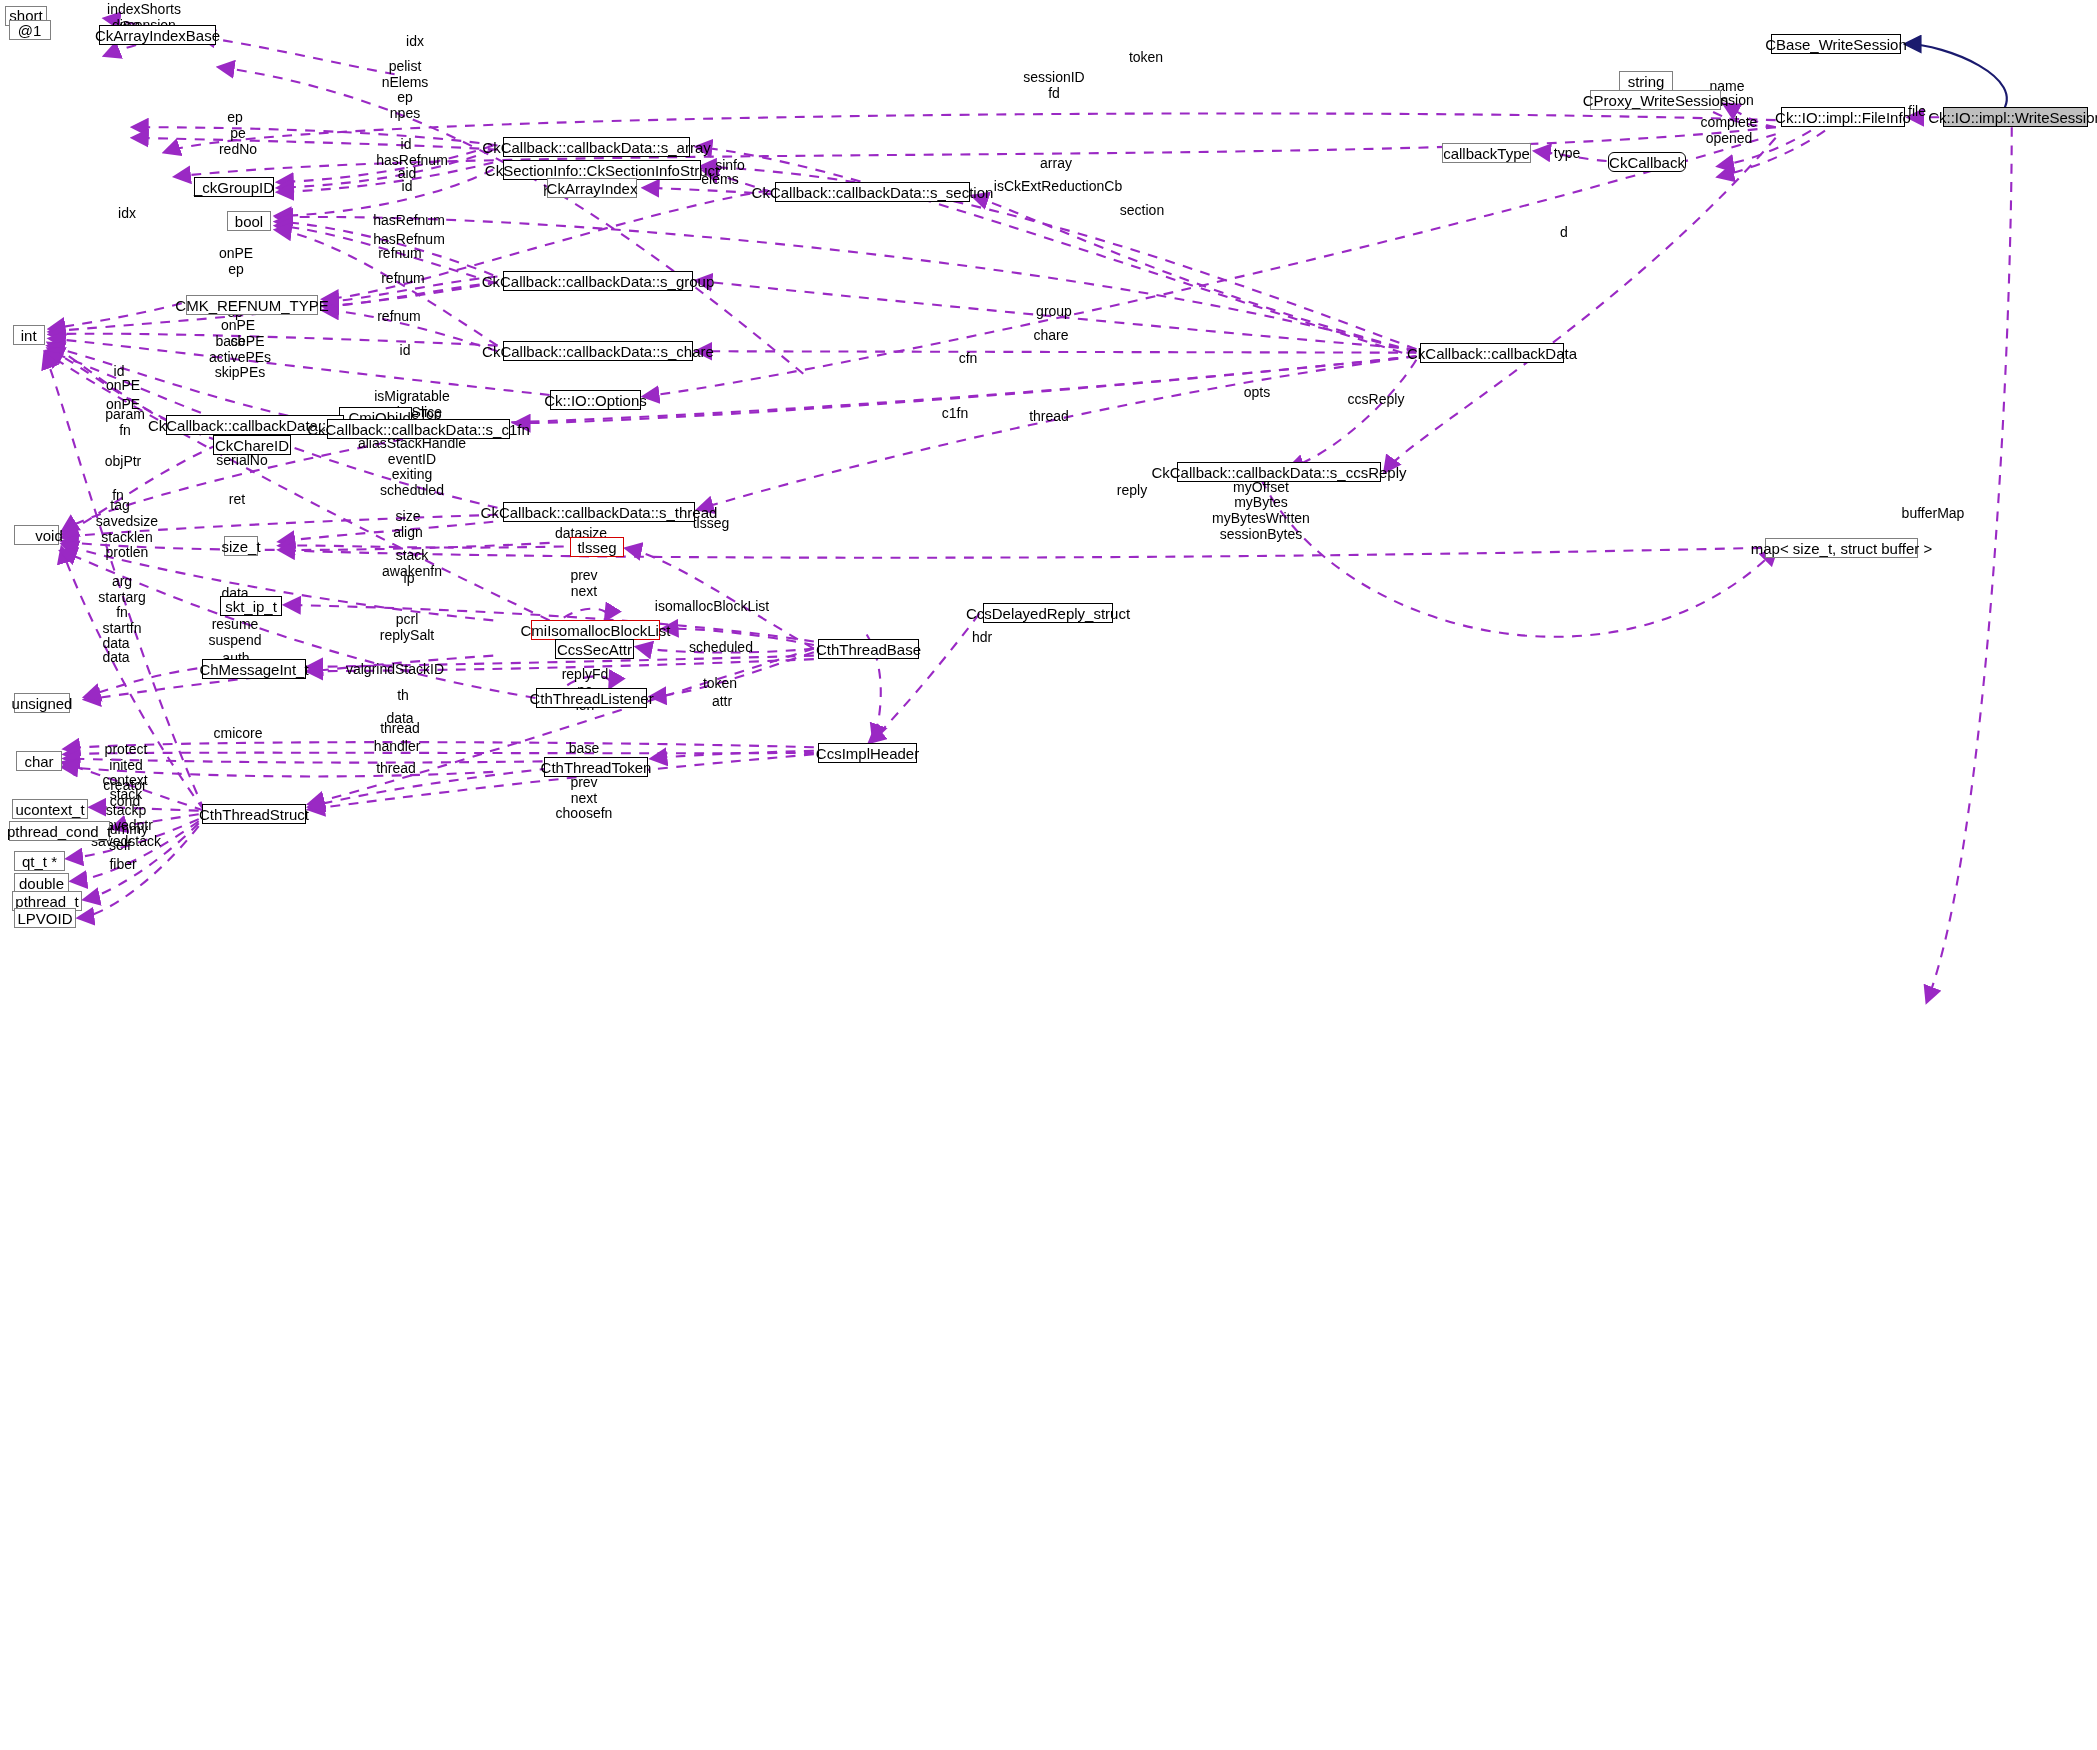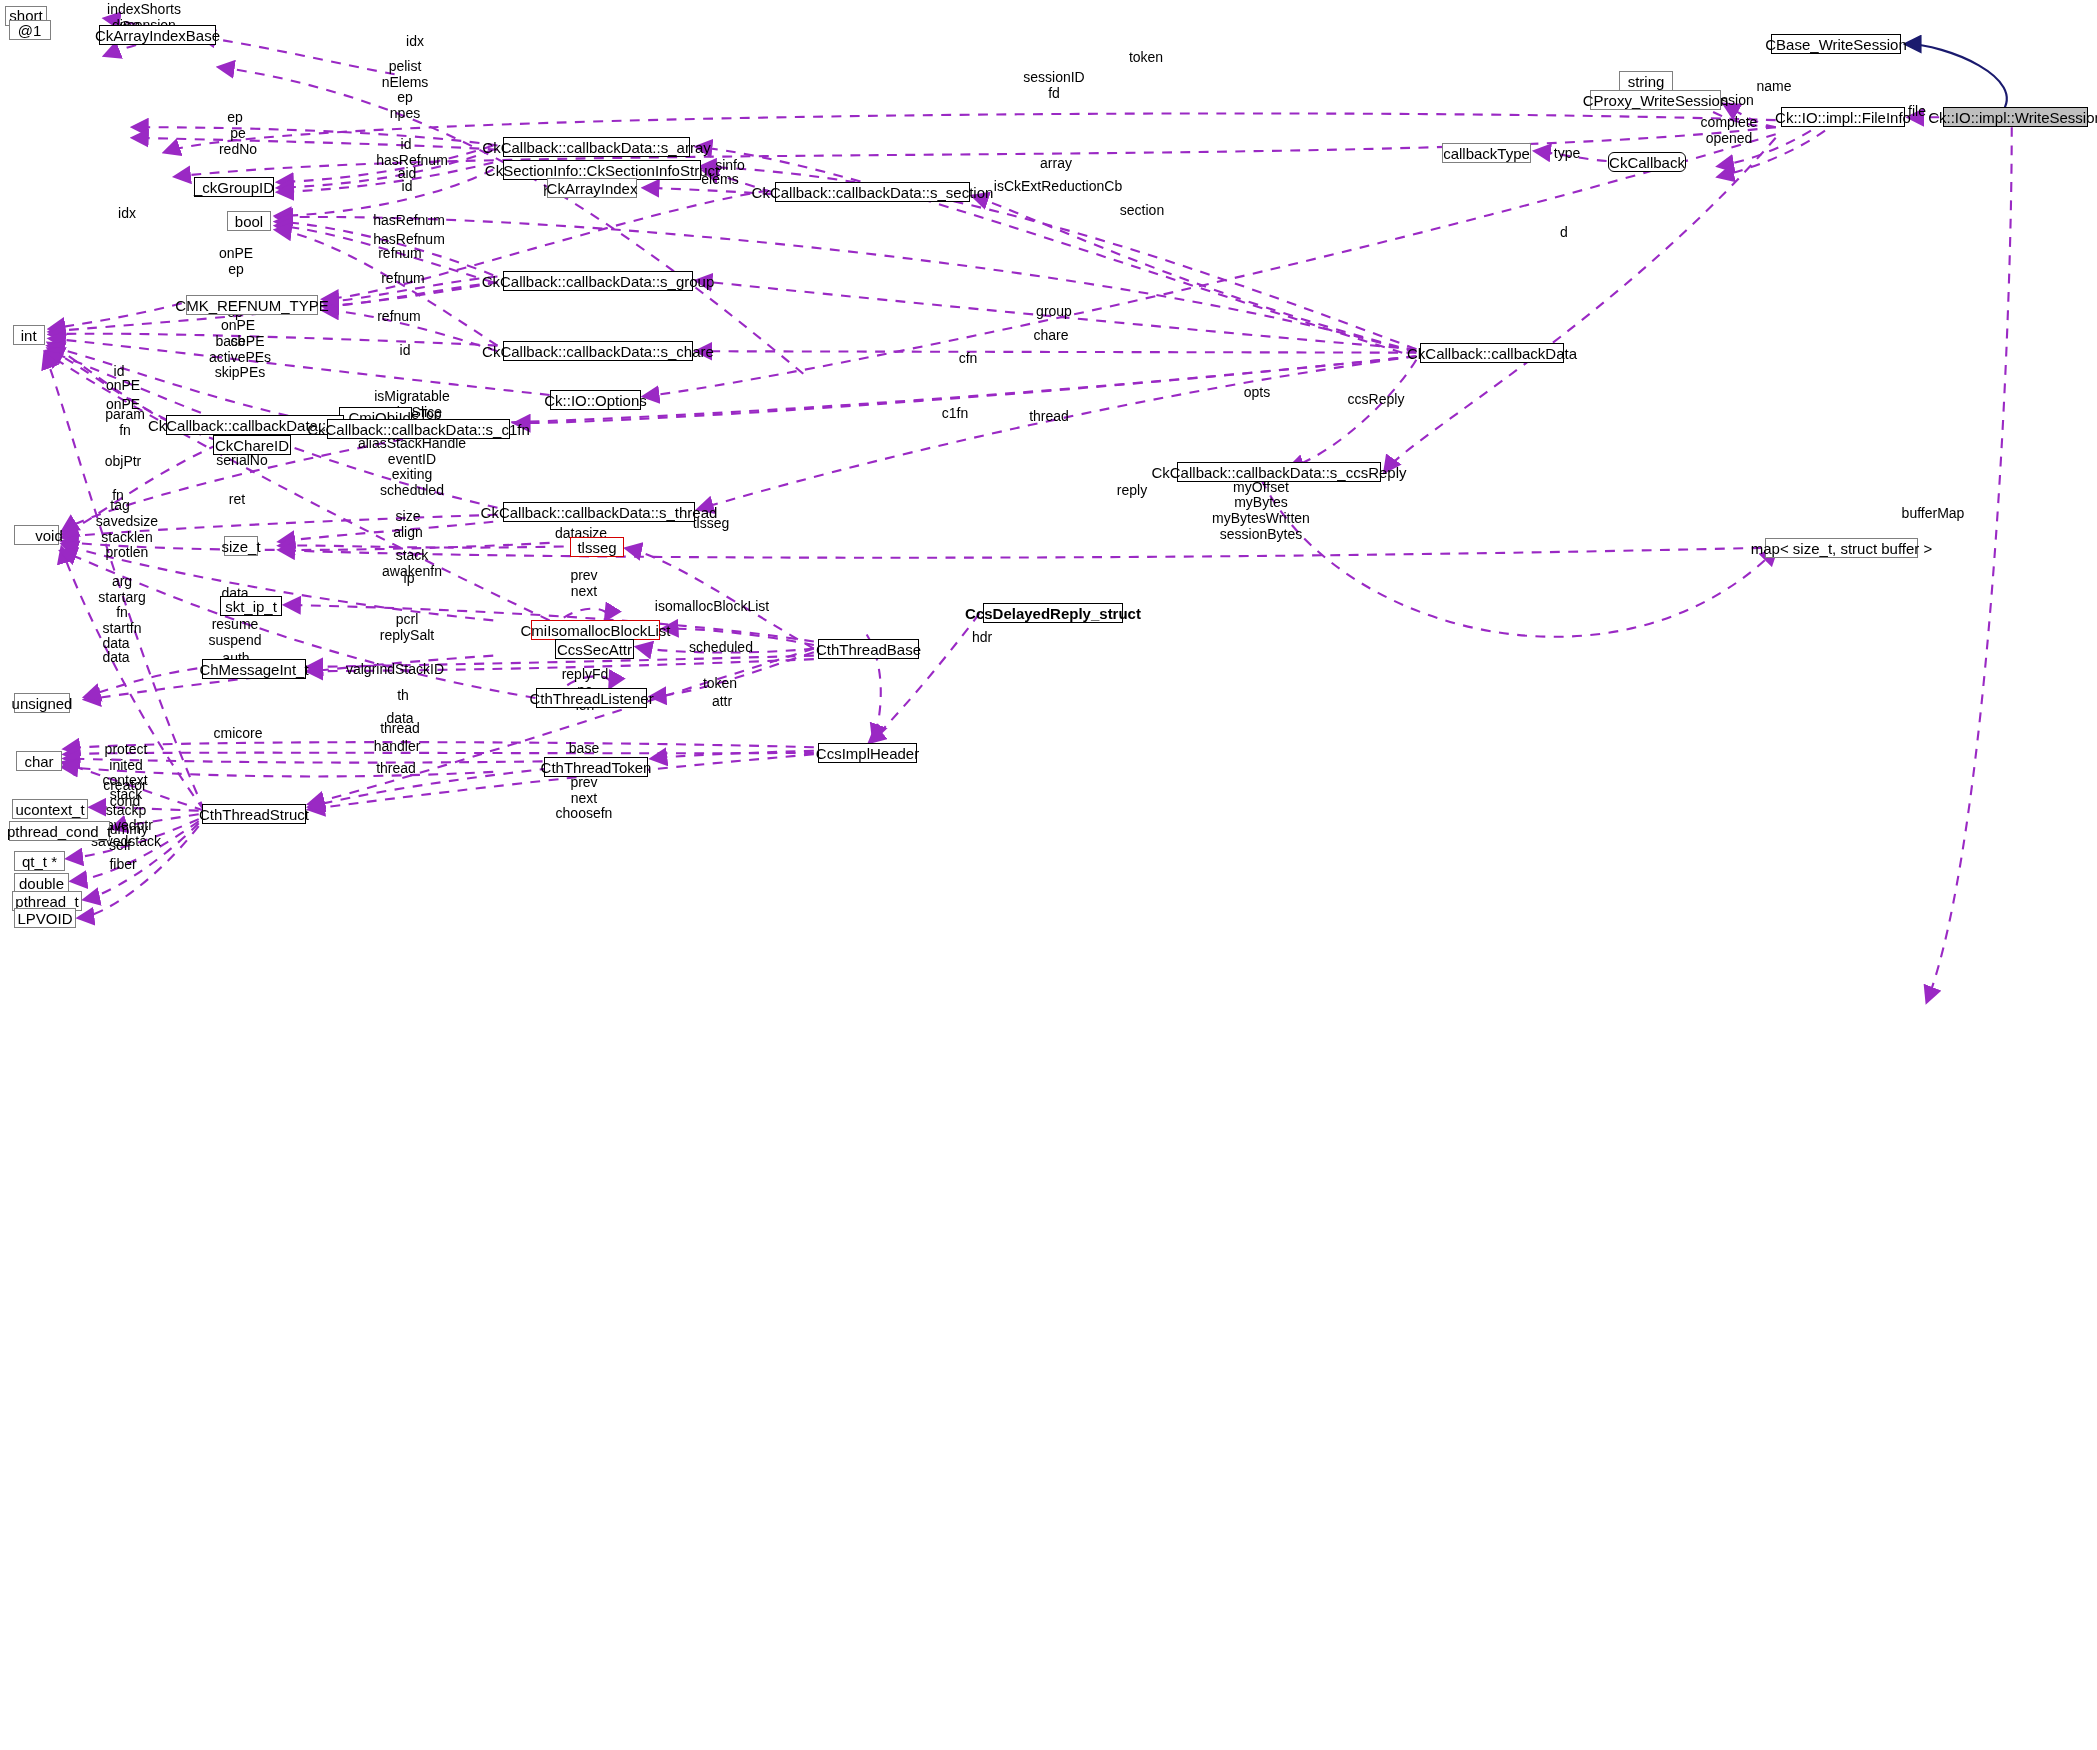--- a/index.html
+++ b/index.html
@@ -217,21 +217,21 @@
     <div class="node solid" style="left: 339px; top: 407px; width: 73px; height: 20px;">_CmiObjId</div>
     <div class="node solid" style="left: 166px; top: 415px; width: 178px; height: 20px;">CkCallback::callbackData::s_cfn</div>
     <div class="node solid" style="left: 327px; top: 419px; width: 183px; height: 20px;">CkCallback::callbackData::s_c1fn</div>
     <div class="node solid" style="left: 213px; top: 435px; width: 78px; height: 20px;">CkChareID</div>
     <div class="node solid" style="left: 1177px; top: 462px; width: 204px; height: 20px;">CkCallback::callbackData::s_ccsReply</div>
     <div class="node solid" style="left: 503px; top: 502px; width: 192px; height: 20px;">CkCallback::callbackData::s_thread</div>
     <div class="node" style="left: 224px; top: 536px; width: 34px; height: 20px;">size_t</div>
     <div class="node red" style="left: 570px; top: 537px; width: 54px; height: 20px;">tlsseg</div>
     <div class="node" style="left: 1765px; top: 538px; width: 153px; height: 20px;">map&lt; size_t, struct buffer &gt;</div>
     <div class="node solid" style="left: 220px; top: 596px; width: 62px; height: 20px;">skt_ip_t</div>
-    <div class="node solid" style="left: 983px; top: 603px; width: 140px; height: 20px; font-weight: bold;">CcsDelayedReply_struct</div>
+    <div class="node solid" style="left: 983px; top: 603px; width: 130px; height: 20px;">CcsDelayedReply_struct</div>
     <div class="node red" style="left: 531px; top: 620px; width: 129px; height: 20px;">CmiIsomallocBlockList</div>
     <div class="node solid" style="left: 555px; top: 639px; width: 79px; height: 20px;">CcsSecAttr</div>
     <div class="node solid" style="left: 818px; top: 639px; width: 101px; height: 20px;">CthThreadBase</div>
     <div class="node solid" style="left: 202px; top: 659px; width: 104px; height: 20px;">ChMessageInt_t</div>
     <div class="node solid" style="left: 536px; top: 688px; width: 111px; height: 20px;">CthThreadListener</div>
     <div class="node" style="left: 14px; top: 693px; width: 56px; height: 20px;">unsigned</div>
     <div class="node solid" style="left: 818px; top: 743px; width: 99px; height: 20px;">CcsImplHeader</div>
     <div class="node" style="left: 16px; top: 751px; width: 46px; height: 20px;">char</div>
     <div class="node solid" style="left: 544px; top: 757px; width: 104px; height: 20px;">CthThreadToken</div>
     <div class="node" style="left: 12px; top: 799px; width: 76px; height: 20px;">ucontext_t</div>
@@ -244,21 +244,21 @@
     <div class="node" style="left: 14px; top: 525px; width: 45px; height: 20px; padding-left: 32px;">void</div>
     <div class="elabel" style="left: 144px; top: 10.6px;">nInts
 indexShorts
 dimension</div>
     <div class="elabel" style="left: 129px; top: 27.5px;">@2</div>
     <div class="elabel" style="left: 130px; top: 38px;">index</div>
     <div class="elabel" style="left: 415px; top: 42px;">idx</div>
     <div class="elabel" style="left: 1146px; top: 58px;">token</div>
     <div class="elabel" style="left: 1054px; top: 86px;">sessionID
 fd</div>
-    <div class="elabel" style="left: 1727px; top: 87px; margin-left: 47px;">name</div>
+    <div class="elabel" style="left: 1727px; top: 87px;">name</div>
     <div class="elabel" style="left: 405px; top: 90px;">pelist
 nElems
 ep
 npes</div>
     <div class="elabel" style="left: 1730px; top: 101px;">session</div>
     <div class="elabel" style="left: 1917px; top: 112px;">file</div>
     <div class="elabel" style="left: 235px; top: 118px;">ep</div>
     <div class="elabel" style="left: 1729px; top: 131px;">complete
 opened</div>
     <div class="elabel" style="left: 238px; top: 142px;">pe

